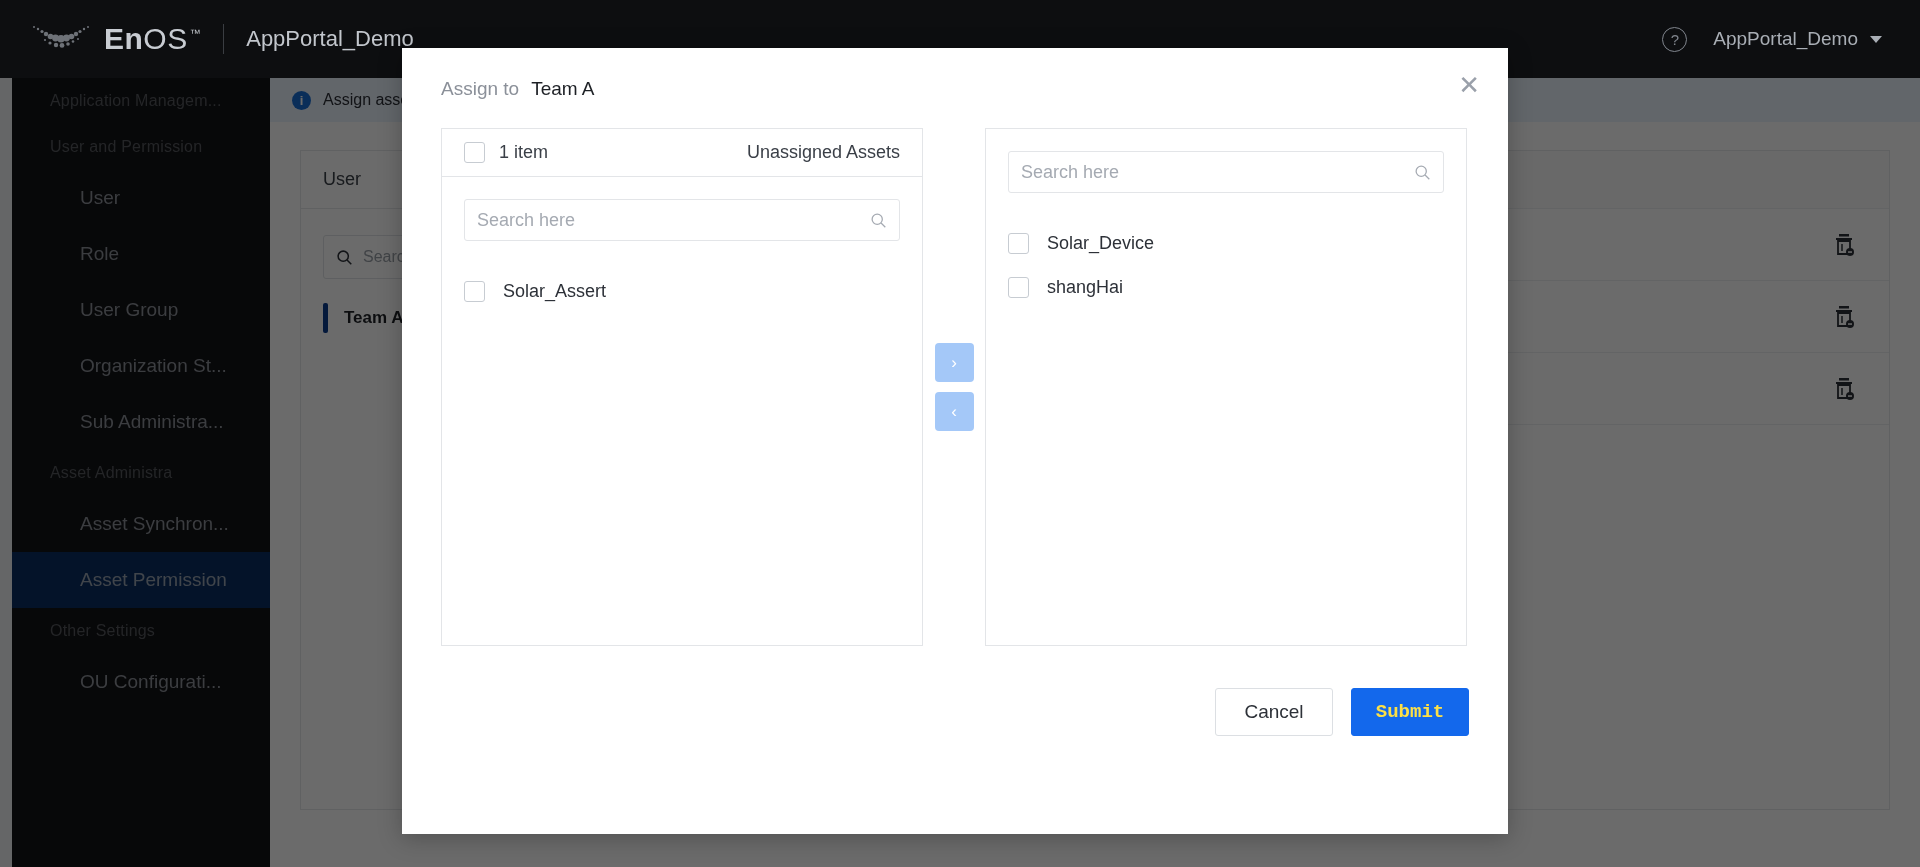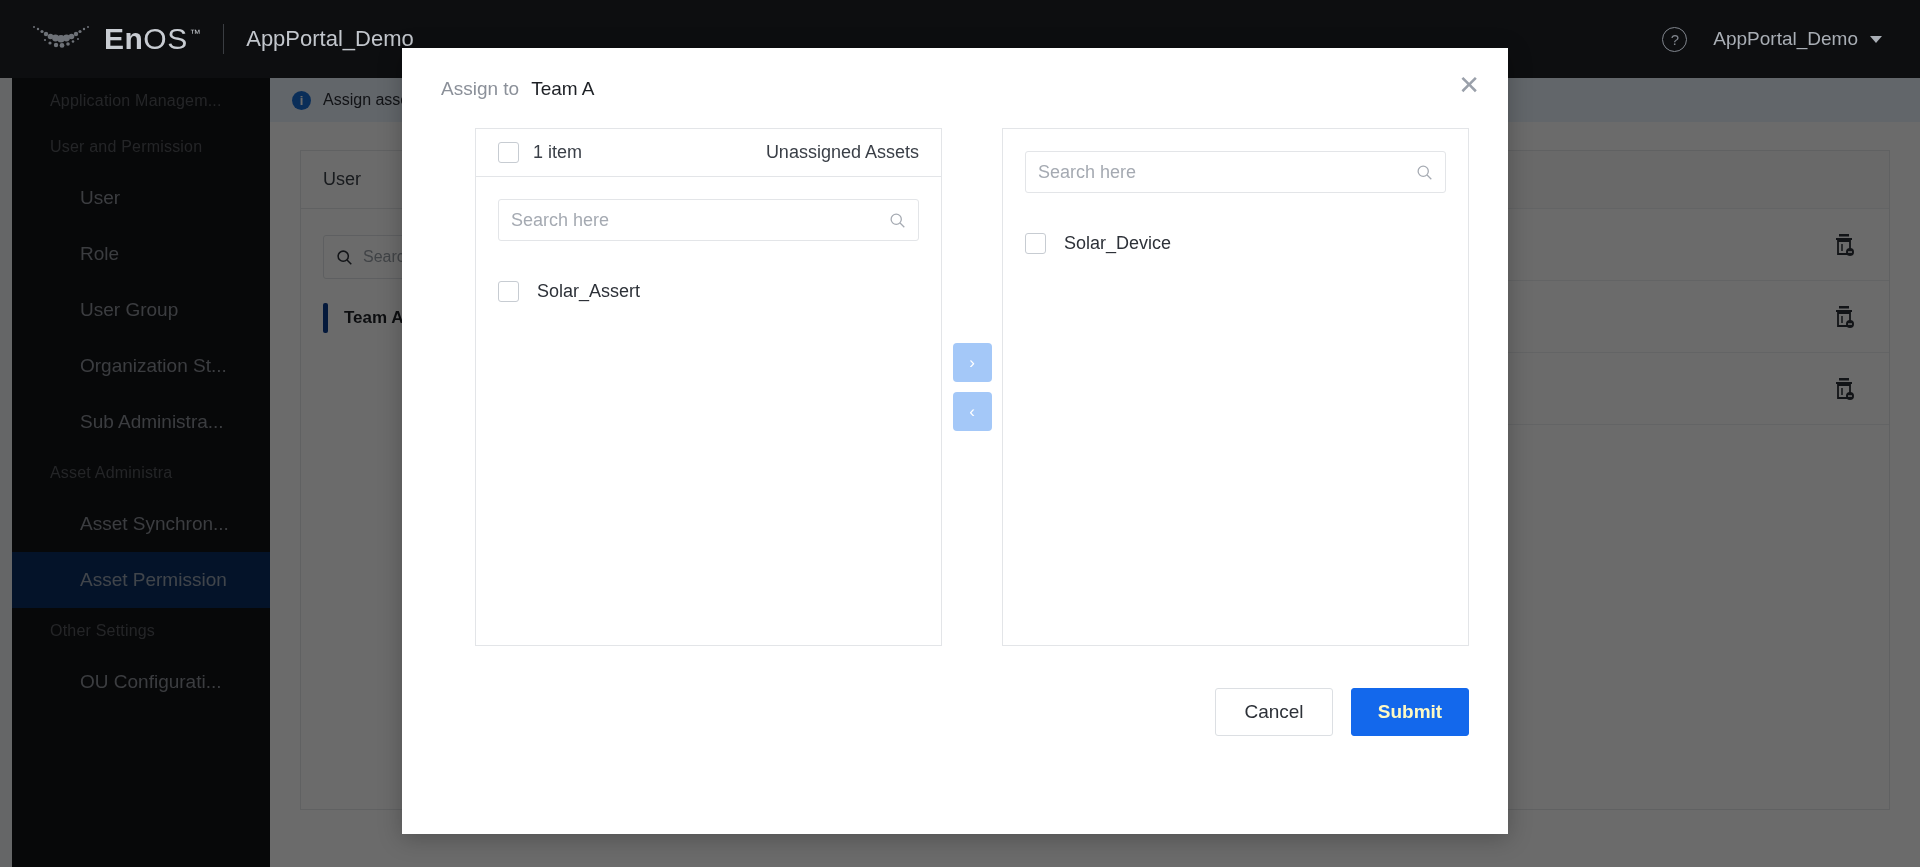--- a/index.html
+++ b/index.html
@@ -112,21 +112,21 @@
   .modal-title {
     padding: 50px 0 0 39px; font-size: 30px; color: #1d2025; font-weight: 400;
   }
   .assign-line {
     padding: 30px 0 0 39px; font-size: 19px; display: flex; align-items: center; gap: 12px;
   }
   .assign-label { color: #8b9099; }
   .assign-value { color: #1d2025; }
 
   .transfer {
-    display: flex; align-items: flex-start; padding: 28px 39px 0 39px; gap: 0; margin-left: 34px;
+    display: flex; align-items: flex-start; padding: 28px 39px 0 39px; gap: 0;
   }
   .tpanel {
     width: 482px; height: 518px; border: 1px solid #e3e5e8; background: #fff;
     display: flex; flex-direction: column;
   }
   .tpanel-head {
     height: 48px; border-bottom: 1px solid #e3e5e8; display: flex; align-items: center;
     padding: 0 22px; font-size: 18px; color: #3a3f47;
   }
   .tpanel-count { margin-left: 14px; }
@@ -155,21 +155,21 @@
     display: flex; align-items: center; justify-content: center; color: #ffffff; font-size: 17px;
   }
   .modal-footer {
     display: flex; justify-content: flex-end; gap: 18px; padding: 42px 39px 0 0; align-items: flex-end;
   }
   .btn {
     height: 48px; min-width: 118px; border-radius: 3px; font-size: 19px;
     display: flex; align-items: center; justify-content: center; cursor: pointer;
   }
   .btn-cancel { background: #fff; border: 1px solid #dcdfe3; color: #2d3138; }
-  .btn-submit { background: #1368ec; color: #fef9c3; font-weight: 700; border: 1px solid #1368ec; }
+  .btn-submit { background: #1368ec; color: #fde047; font-weight: 700; border: 1px solid #1368ec; font-family: Liberation Mono, monospace; }
 </style>
 </head>
 <body>
 
 <div id="app">
 
   <div class="topbar">
     <div class="logo-wrap">
       <svg class="logo-mark" viewBox="0 0 62 34">
         <g fill="#6e7278">
@@ -334,20 +334,24 @@
             <svg class="mag" width="17" height="17" viewBox="0 0 20 20">
               <circle cx="8.5" cy="8.5" r="6" fill="none" stroke="#a5aab2" stroke-width="1.5"></circle>
               <line x1="13" y1="13" x2="18" y2="18" stroke="#a5aab2" stroke-width="1.5"></line>
             </svg>
           </div>
           <div class="t-list">
             <div class="t-item">
               <span class="cbox"></span>
               <span>Solar_Device</span>
             </div>
+            <div class="t-item">
+              <span class="cbox"></span>
+              <span>shangHai</span>
+            </div>
           </div>
         </div>
       </div>
     </div>
 
     <div class="modal-footer">
       <div class="btn btn-cancel">Cancel</div>
       <div class="btn btn-submit">Submit</div>
     </div>
   </div>

